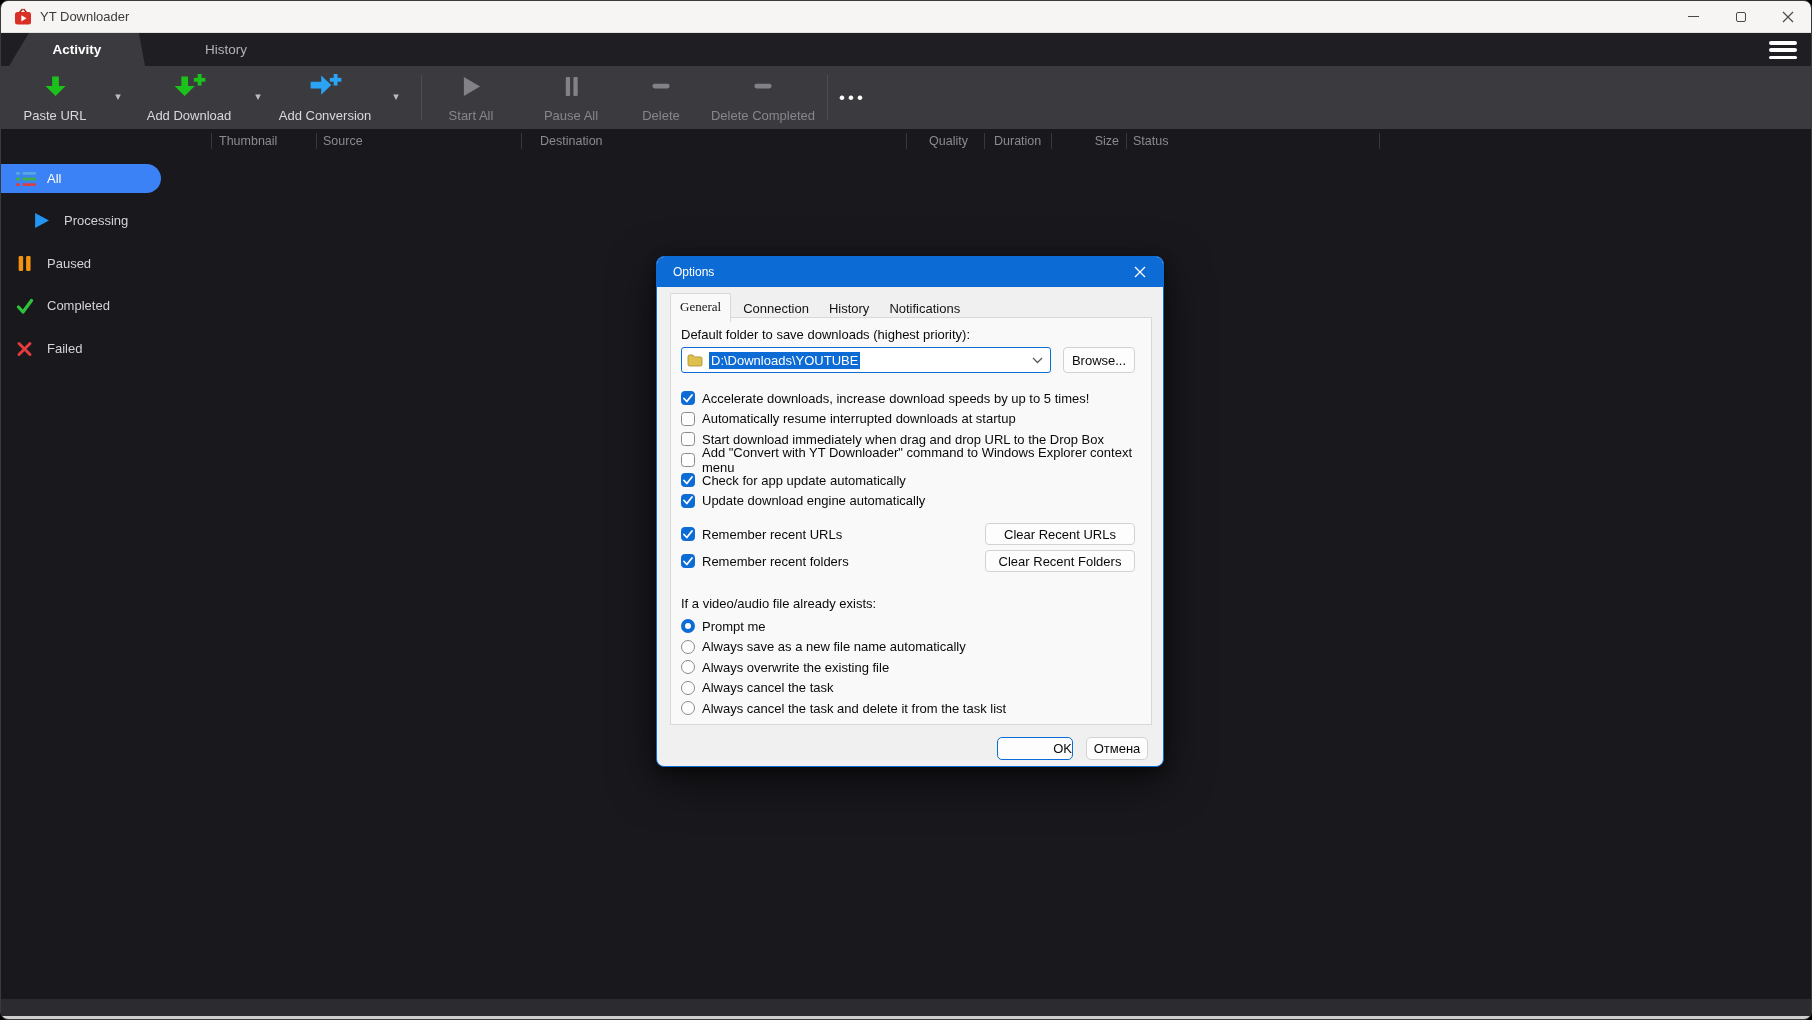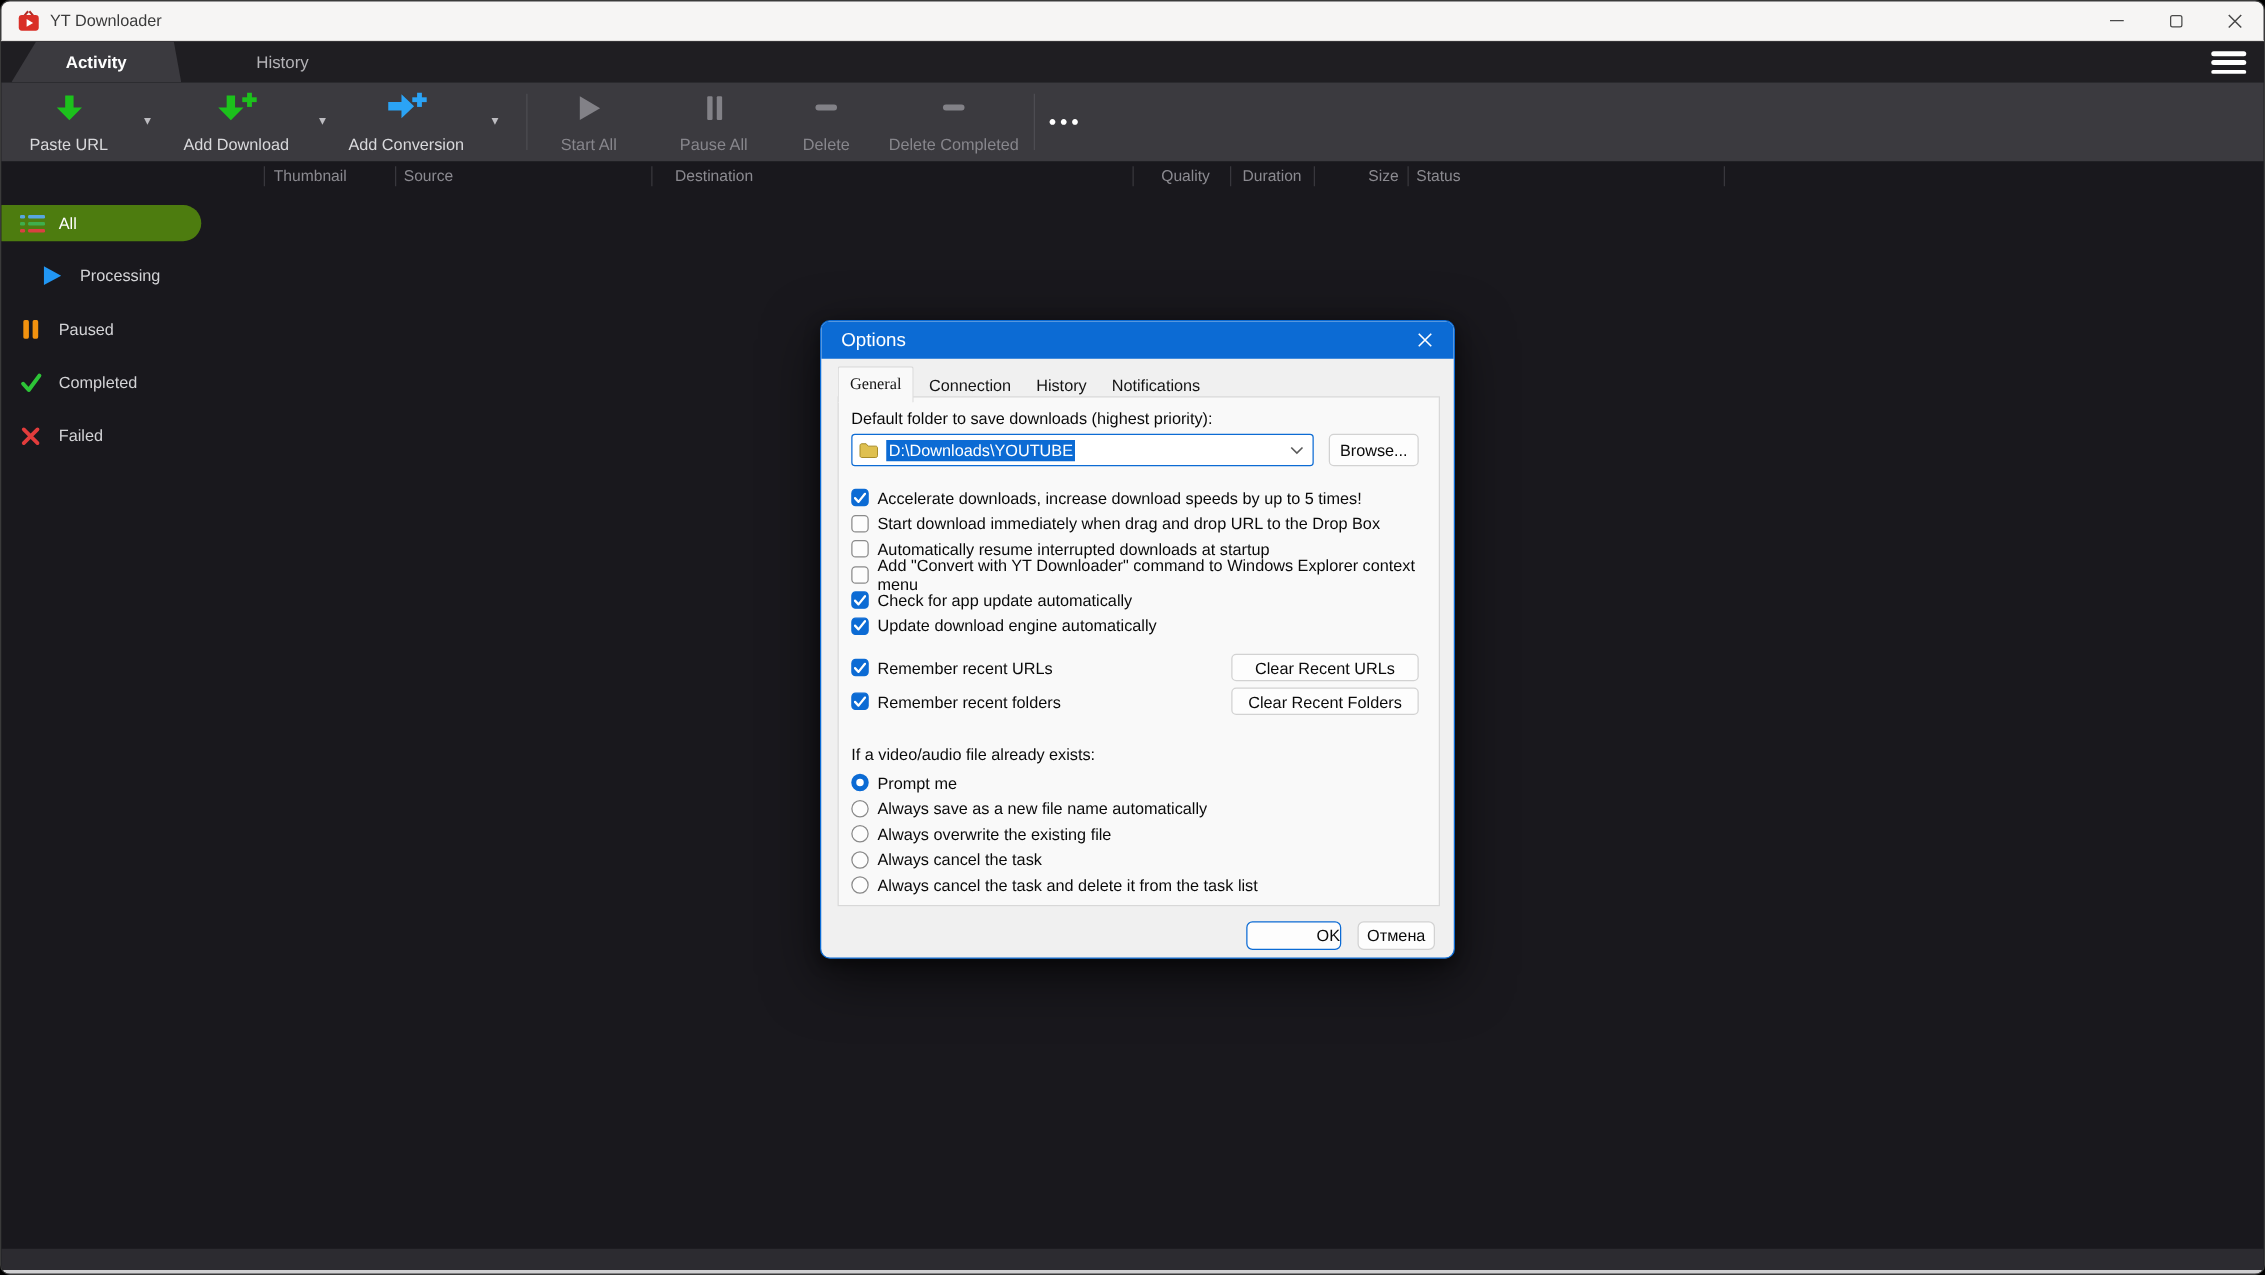--- a/index.html
+++ b/index.html
@@ -35,31 +35,31 @@
   .tsep { position:absolute; top:9px; width:1px; height:45px; background:#4d4c52; }
   .dots { position:absolute; top:14px; height:36px; display:flex; align-items:center; font-size:17px; letter-spacing:3px; color:#fff; }
 
   
   .listheader { position:absolute; top:128px; left:0; right:0; height:24px; }
   .lh-label { position:absolute; top:0; height:24px; line-height:24px; font-size:12.5px; color:#8b8a90; white-space:nowrap; }
   .lh-sep { position:absolute; top:4px; width:1px; height:16px; background:#38373d; }
 
   
   .side-item { position:absolute; left:0; width:160px; height:29px; display:flex; align-items:center; gap:11px; padding-left:15px; font-size:13px; color:#d3d3d6; }
-  .side-item.selected { background:#4d7c0f; border-radius:0 16px 16px 0; color:#fff;text-align:right; }
+  .side-item.selected { background:#3b82f6; border-radius:0 16px 16px 0; color:#fff;text-align:right; }
   .side-icon { width:20px; height:16px; display:flex; align-items:center; flex-shrink:0; }
 
   
   .statusbar { position:absolute; left:0; right:0; bottom:3px; height:17px; background:#2c2b30; }
   .bottom-edge { position:absolute; left:0; right:0; bottom:0; height:3px; background:#cfcfd1; }
 
   
   .dialog { position:absolute; left:655px; top:255px; width:508px; height:511px; background:#f0f0f0; border:1px solid #0c6bd4; border-radius:8px; overflow:hidden; box-shadow:0 14px 45px rgba(0,0,0,.6), 0 4px 12px rgba(0,0,0,.45); font-size:13px; color:#0a0a0a; }
   .dlg-titlebar { position:absolute; top:0; left:0; right:0; height:30px; background:#0c6bd4; display:flex; align-items:center; padding:0 8px 0 16px; }
-  .dlg-title { color:#fff; font-size:15px; }
+  .dlg-title { color:#fff; font-size:12px; }
   .dlg-close { margin-left:auto; width:30px; height:24px; display:flex; align-items:center; justify-content:center; }
   .dlg-tabs { position:absolute; top:36px; left:13px; display:flex; align-items:flex-end; z-index:2; }
   .dtab { padding:4px 8px 5px; margin-right:4px; color:#141414; }
   .dtab.selected { background:#f9f9f9; border:1px solid #d8d8d8; border-bottom:none; padding:5px 9px 7px; margin-bottom:-1px; border-radius:2px 2px 0 0;font-family:Liberation Serif, serif; }
   .dlg-page { position:absolute; left:13px; top:60px; width:482px; height:408px; background:#f9f9f9; border:1px solid #d8d8d8; padding:9px 10px; }
   .fld-label { height:16px; margin-bottom:4px; }
   .fld-row { display:flex; gap:12px; }
   .combo { width:370px; height:26px; background:#fff; border:1.5px solid #0c6bd4; border-radius:3px; display:flex; align-items:center; gap:6px; padding:0 7px 0 5px; }
   .combo-text { background:#0c6bd4; color:#fff; padding:1px 2px; white-space:pre; font-size:13px; }
   .combo-chev { margin-left:auto; display:flex; }
@@ -314,25 +314,25 @@
         <div class="cb-row">
           <span class="cbox checked">
               <svg width="10" height="9" viewBox="0 0 10 9">
                 <path d="M1 4.5l2.8 3L9 1" stroke="#fff" stroke-width="1.8" fill="none" stroke-linecap="round" stroke-linejoin="round"></path>
               </svg>
             </span>
           <span>Accelerate downloads, increase download speeds by up to 5 times!</span>
         </div>
         <div class="cb-row">
           <span class="cbox"></span>
+          <span>Automatically resume interrupted downloads at startup</span>
+        </div>
+        <div class="cb-row">
+          <span class="cbox"></span>
           <span>Start download immediately when drag and drop URL to the Drop Box</span>
-        </div>
-        <div class="cb-row">
-          <span class="cbox"></span>
-          <span>Automatically resume interrupted downloads at startup</span>
         </div>
         <div class="cb-row">
           <span class="cbox"></span>
           <span>Add "Convert with YT Downloader" command to Windows Explorer context menu</span>
         </div>
         <div class="cb-row">
           <span class="cbox checked">
               <svg width="10" height="9" viewBox="0 0 10 9">
                 <path d="M1 4.5l2.8 3L9 1" stroke="#fff" stroke-width="1.8" fill="none" stroke-linecap="round" stroke-linejoin="round"></path>
               </svg>

